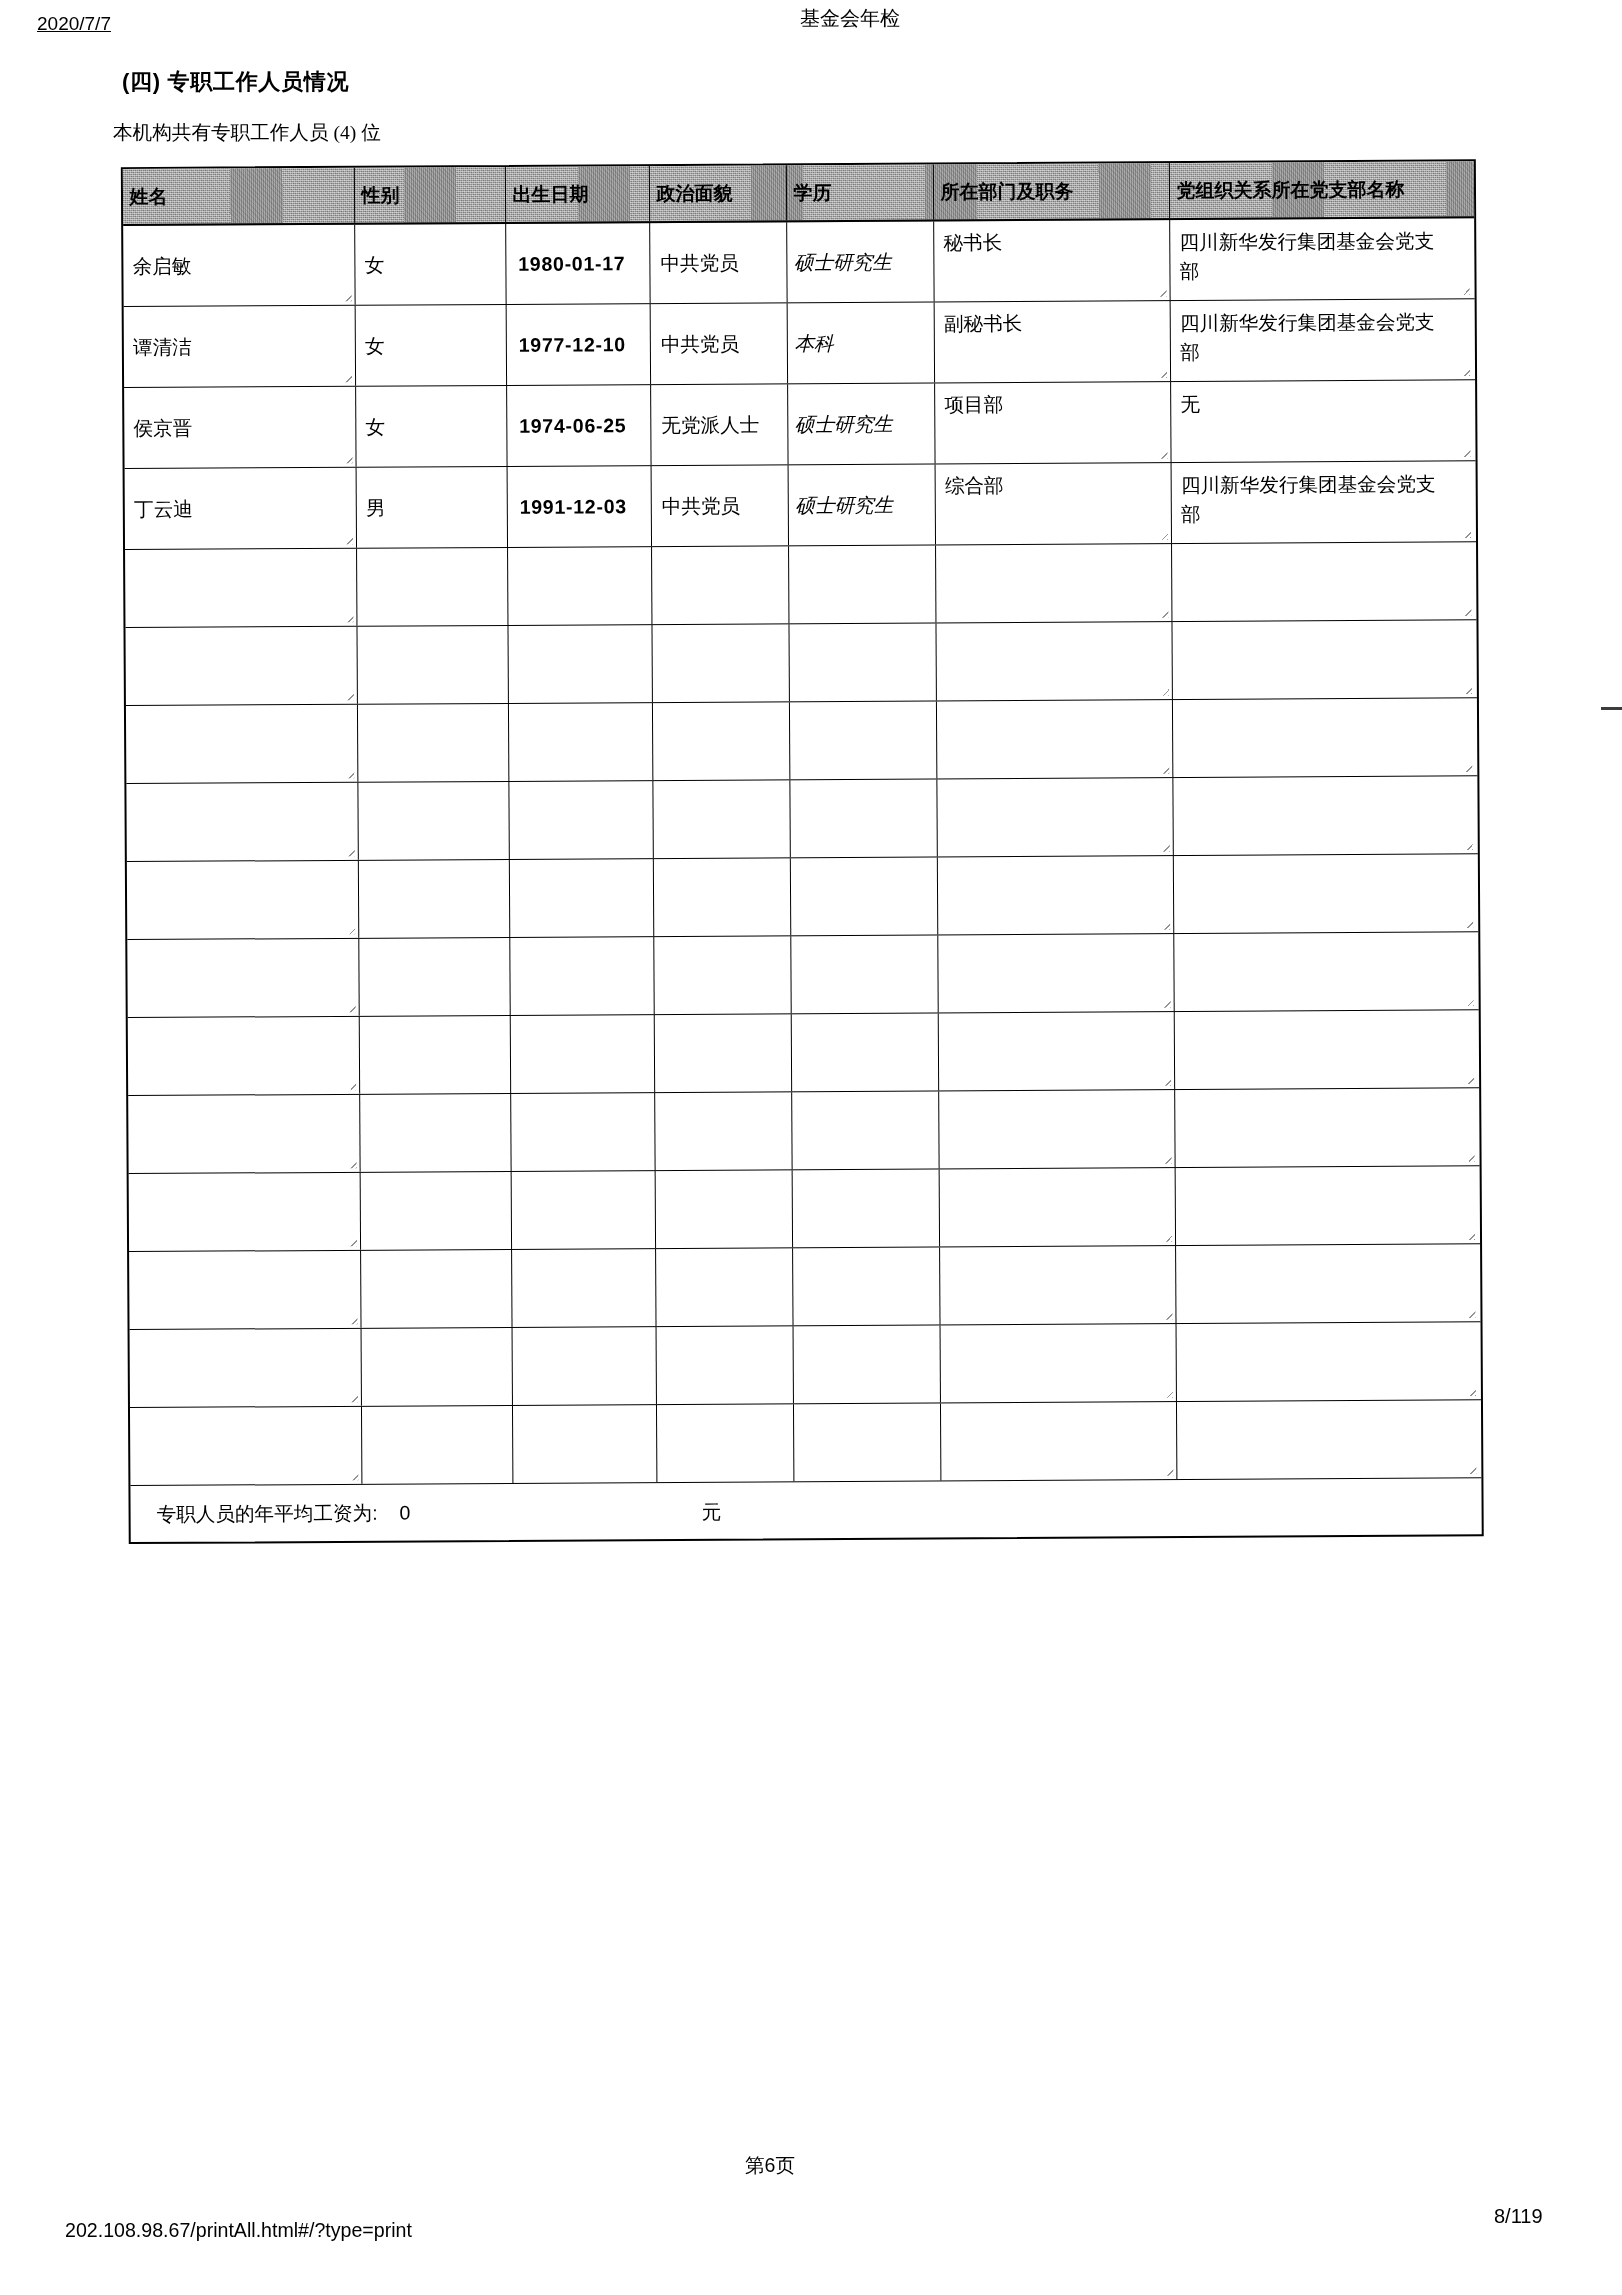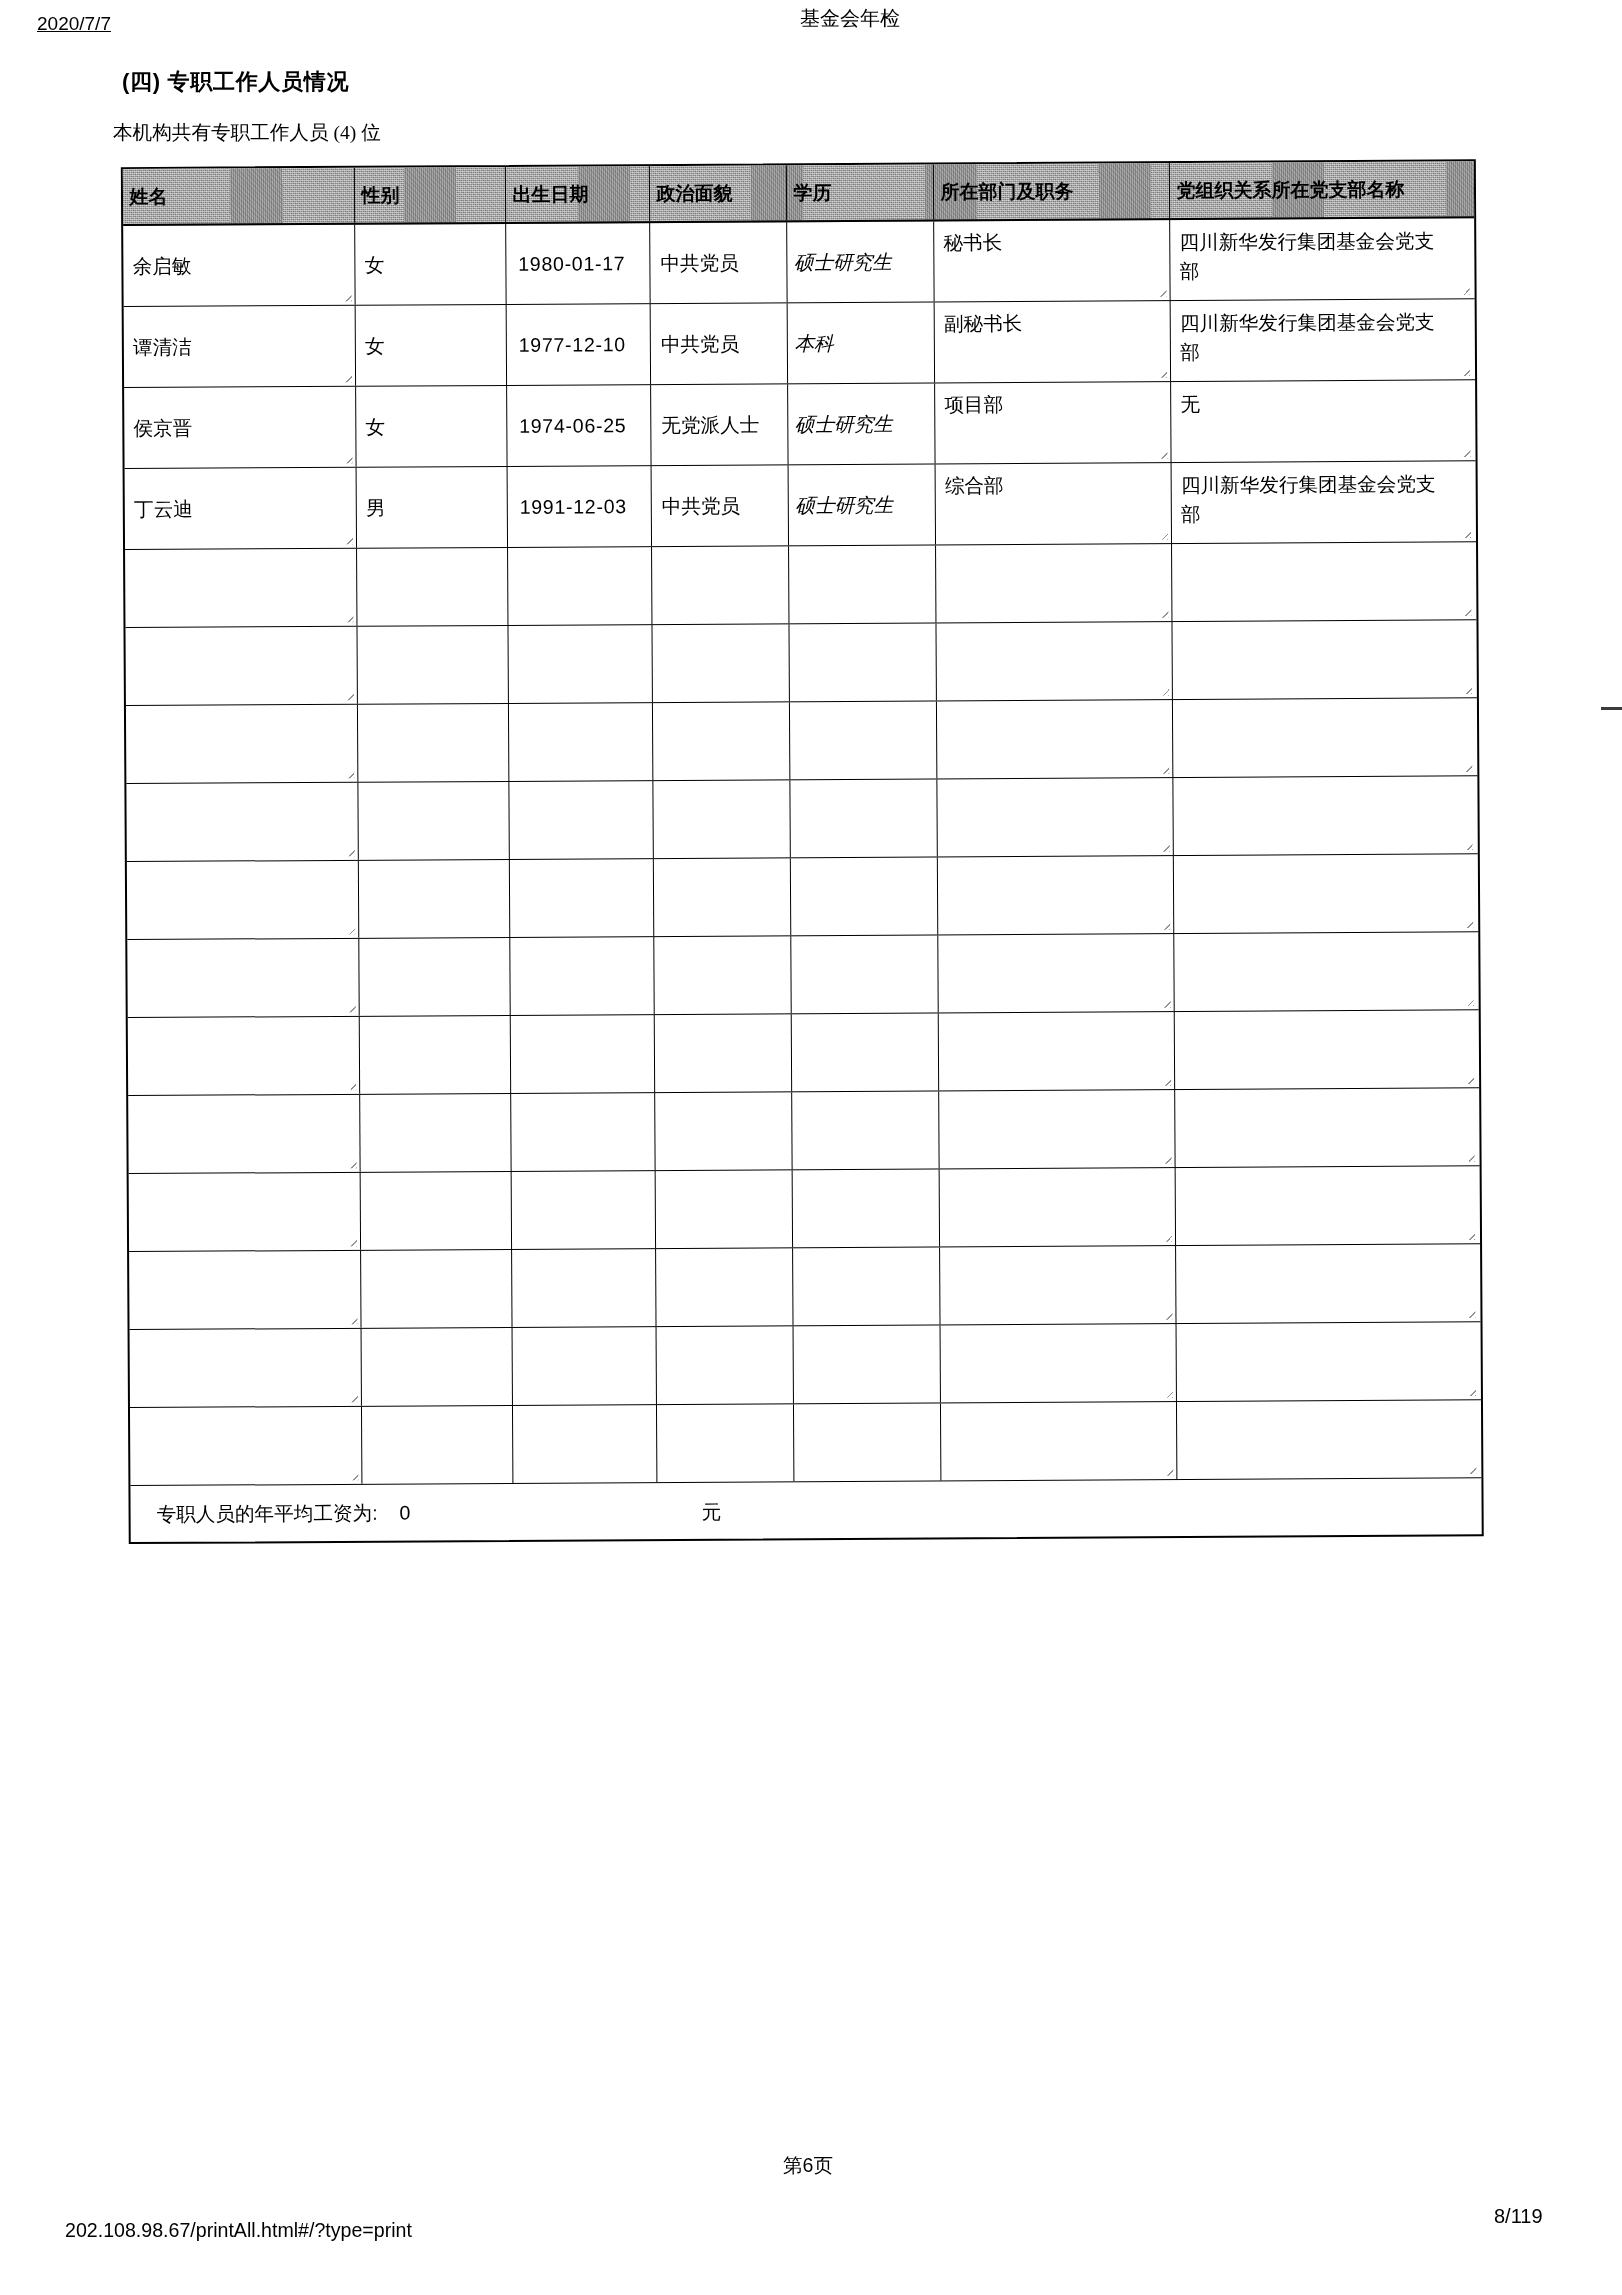--- a/index.html
+++ b/index.html
@@ -42,21 +42,21 @@
   .trow{height:80px;border-bottom:1.3px solid #000;position:relative;}
   .trow.empty{height:77px;}
   .trow:last-of-type{border-bottom:1.3px solid #000;}
   .td{
     position:relative;border-right:1.3px solid #000;
     display:flex;align-items:center;
     font-size:19.6px;padding-left:9.2px;
     overflow:hidden;
   }
   .td:last-child{border-right:none;}
-  .td.col2{padding-left:11.8px;letter-spacing:0.7px;}
+  .td.col2{padding-left:11.8px;letter-spacing:0.7px;font-weight:bold;}
   .td.col3{padding-left:1px;margin-left:9px;}
   .td.col4{padding-left:6.5px;font-style:italic;}
   .td.col5,.td.col6{align-items:flex-start;padding-top:7.9px;}
   .td.col6 .cell-text{max-width:263px;line-height:1.5;}
   .cell-text{display:block;}
   
   .grip{
     position:absolute;right:2.6px;bottom:3.3px;width:9.8px;height:8.5px;
     background:repeating-linear-gradient(135deg,#6f6f6f 0 1.3px,transparent 1.3px 3.9px);
     clip-path:polygon(100% 0,100% 100%,0 100%);
@@ -64,21 +64,21 @@
   }
   
   .salary-row{
     height:56px;display:flex;align-items:center;position:relative;
     font-size:19.6px;padding-left:26px;
   }
   .salary-value{margin-left:22px;}
   .salary-unit{position:absolute;left:571px;top:15.7px;}
   
   .margin-dash{left:1601px;top:707px;width:21.6px;height:3.3px;background:#3c3c3c;}
-  .page-label{left:783px;top:2152px;font-size:19.6px;}
+  .page-label{left:745px;top:2152px;font-size:19.6px;}
   .footer-url{left:37px;top:2219px;font-size:19.6px;margin-left:28px;}
   .footer-pagenum{left:1455px;top:2205px;font-size:20px;margin-left:39px;}
 </style>
 </head>
 <body>
 
 <div class="abs print-date">2020/7/7</div>
 <div class="abs doc-title">基金会年检</div>
 <div class="abs section-title">(四) 专职工作人员情况</div>
 <div class="abs intro-line">本机构共有专职工作人员 (4) 位</div>

